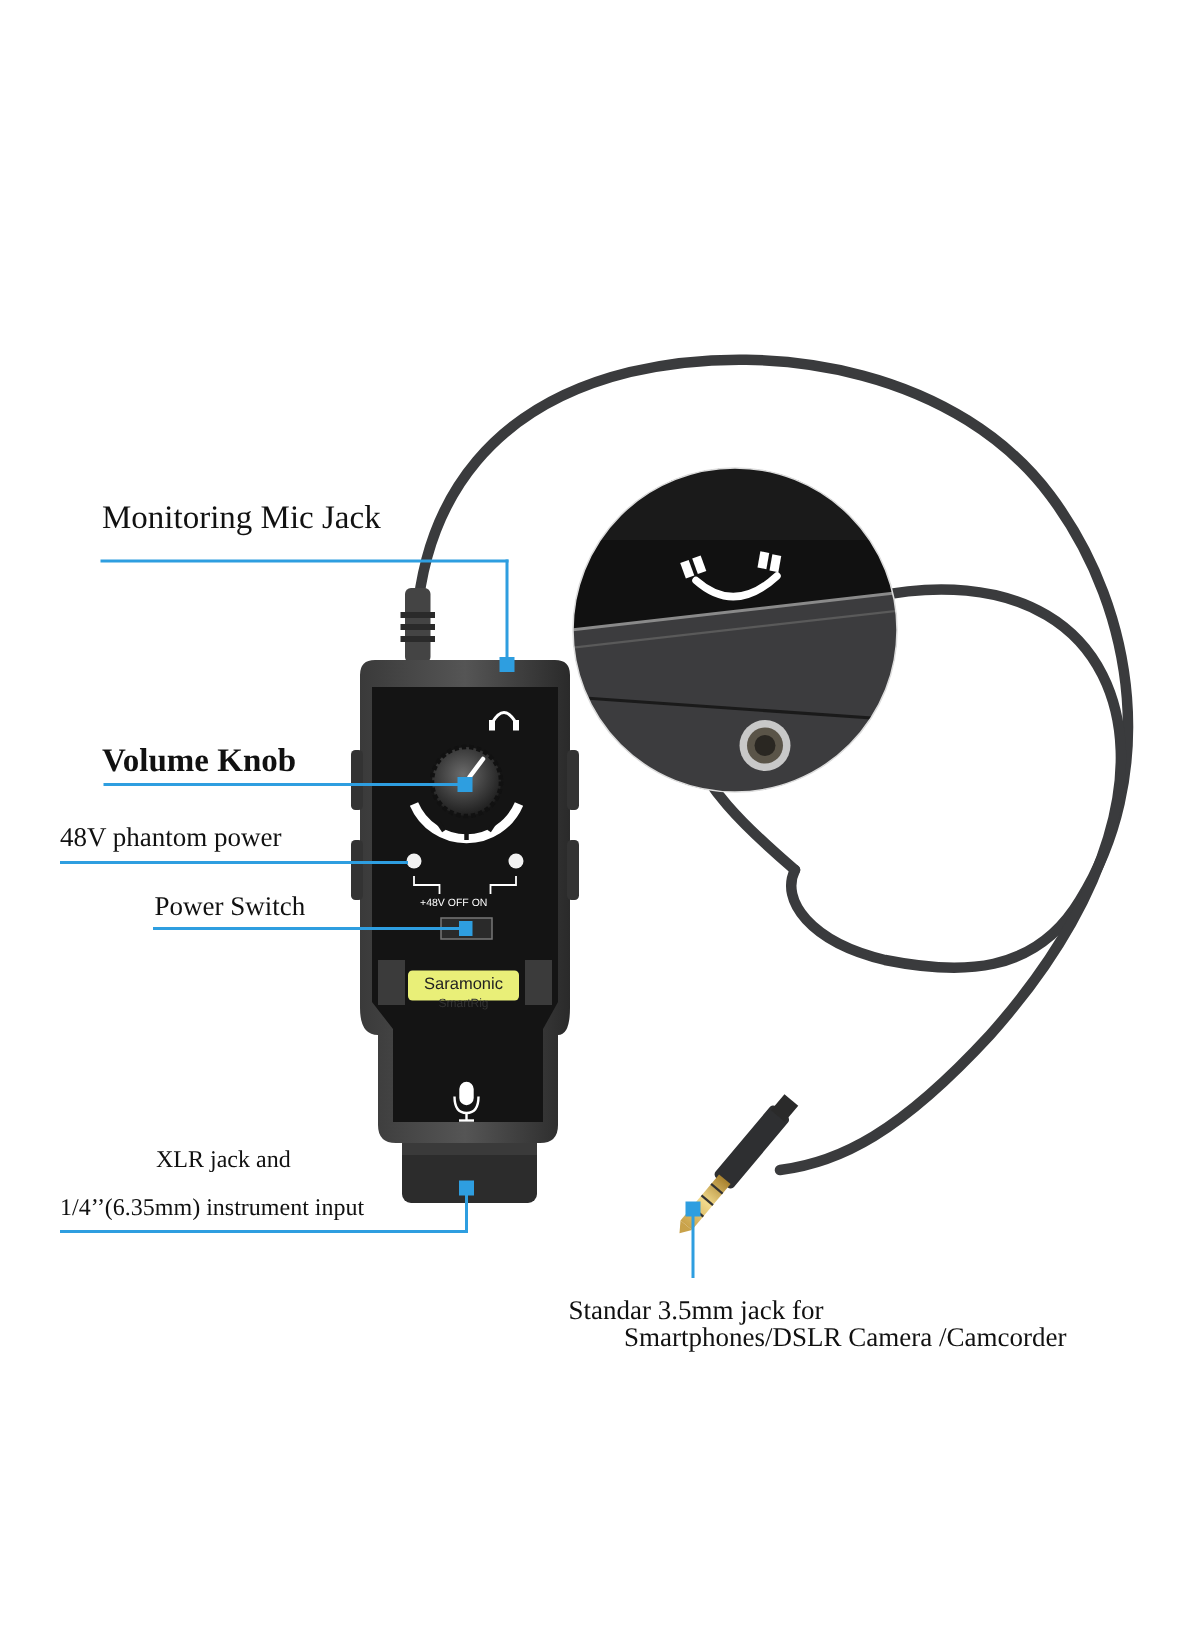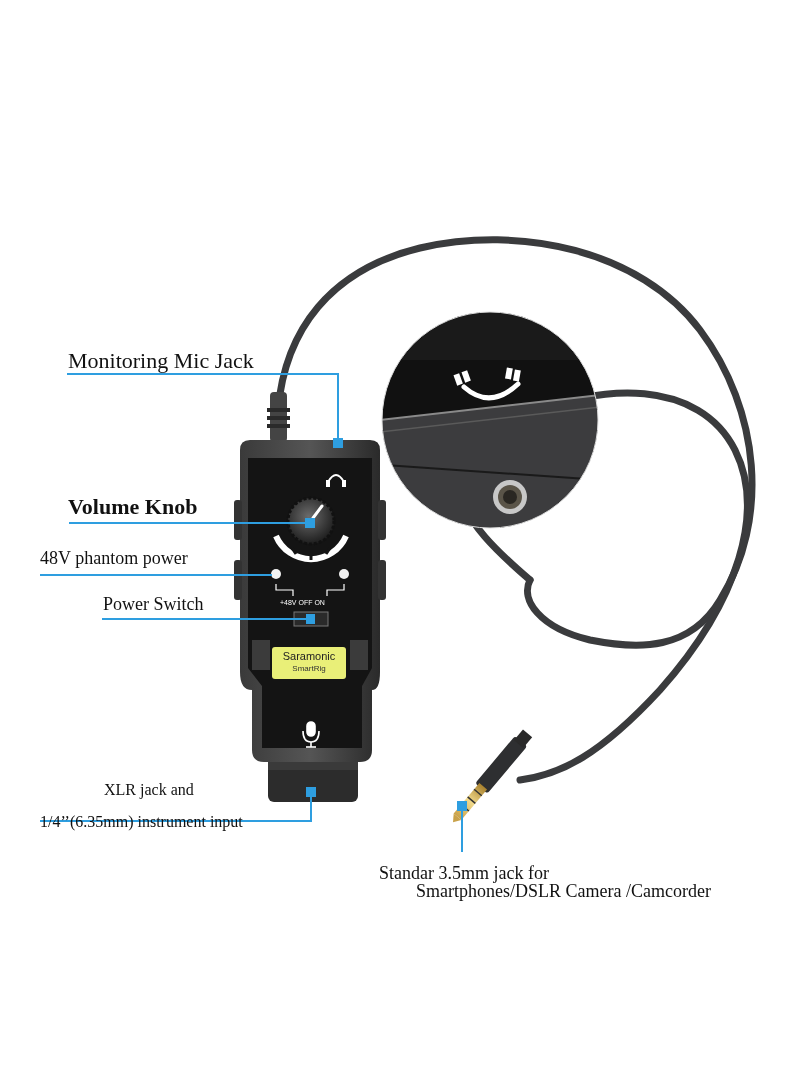--- a/index.html
+++ b/index.html
@@ -1,25 +1,25 @@
 <!DOCTYPE html>
 <html><head>
 <meta charset="utf-8">
 <style>
   html, body { margin: 0; padding: 0; background: #ffffff; }
   body { width: 800px; height: 1091px; position: relative; overflow: hidden;
          font-family: "Liberation Serif", "DejaVu Serif", serif; color: #111; }
   .label { position: absolute; white-space: nowrap; color: #111; }
   .lbl-lg { font-size: 22px; }
   .lbl-md { font-size: 18px; font-family: Liberation Serif, serif; }
-  .lbl-sm { font-size: 16px; margin-top: 16px; }
+  .lbl-sm { font-size: 16px; }
   .callout { position: absolute; background: #2e9ee0; }
   .marker { position: absolute; width: 10px; height: 10px; background: #2e9ee0; }
   svg.scene { position: absolute; left: 0; top: 0; }
-  .brand { position: absolute; left: 272px; top: 647px; width: 74px; height: 32px;
+  .brand { position: absolute; left: 272px; top: 647px; width: 74px; height: 20px;
            background: #e9ef78; border-radius: 3px; text-align: center;
            font-family: "Liberation Sans", "DejaVu Sans", sans-serif; color: #222; line-height: 1; }
   .brand .b1 { font-size: 11px; margin-top: 4px; display: block; }
   .brand .b2 { font-size: 8px; margin-top: 3px; display: block; color: #333; }
   .switch-label { position: absolute; left: 280px; top: 599px; font-size: 7px;
                   font-family: "Liberation Sans", "DejaVu Sans", sans-serif; color: #fff; white-space: nowrap; }
 </style>
 </head>
 <body>
 
@@ -150,20 +150,20 @@
 
 <div class="callout" style="left:102px;top:618px;width:206px;height:2px;"></div>
 
 <div class="callout" style="left:40px;top:820px;width:272px;height:2px;"></div>
 <div class="callout" style="left:310px;top:792px;width:2px;height:30px;"></div>
 <div class="marker" style="left:306px;top:787px;"></div>
 
 <div class="callout" style="left:461px;top:806px;width:2px;height:46px;"></div>
 <div class="marker" style="left:457px;top:801px;"></div>
 
-<div class="label lbl-lg" style="left:68px;top:348px;">Monitoring Mic Jack</div>
+<div class="label lbl-lg" style="left:68px;top:332px;">Monitoring Mic Jack</div>
 <div class="label lbl-lg" style="left:68px;top:494px;font-weight:bold;">Volume Knob</div>
 <div class="label lbl-md" style="left:40px;top:548px;">48V phantom power</div>
 <div class="label lbl-md" style="left:103px;top:594px;">Power Switch</div>
 <div class="label lbl-sm" style="left:104px;top:765px;">XLR jack and</div>
 <div class="label lbl-sm" style="left:40px;top:797px;">1/4’’(6.35mm) instrument input</div>
 <div class="label lbl-md" style="left:379px;top:852px;margin-top:11px;">Standar 3.5mm jack for</div>
 <div class="label lbl-md" style="left:379px;top:881px;margin-left:37px;">Smartphones/DSLR Camera /Camcorder</div>
 
 </body></html>

